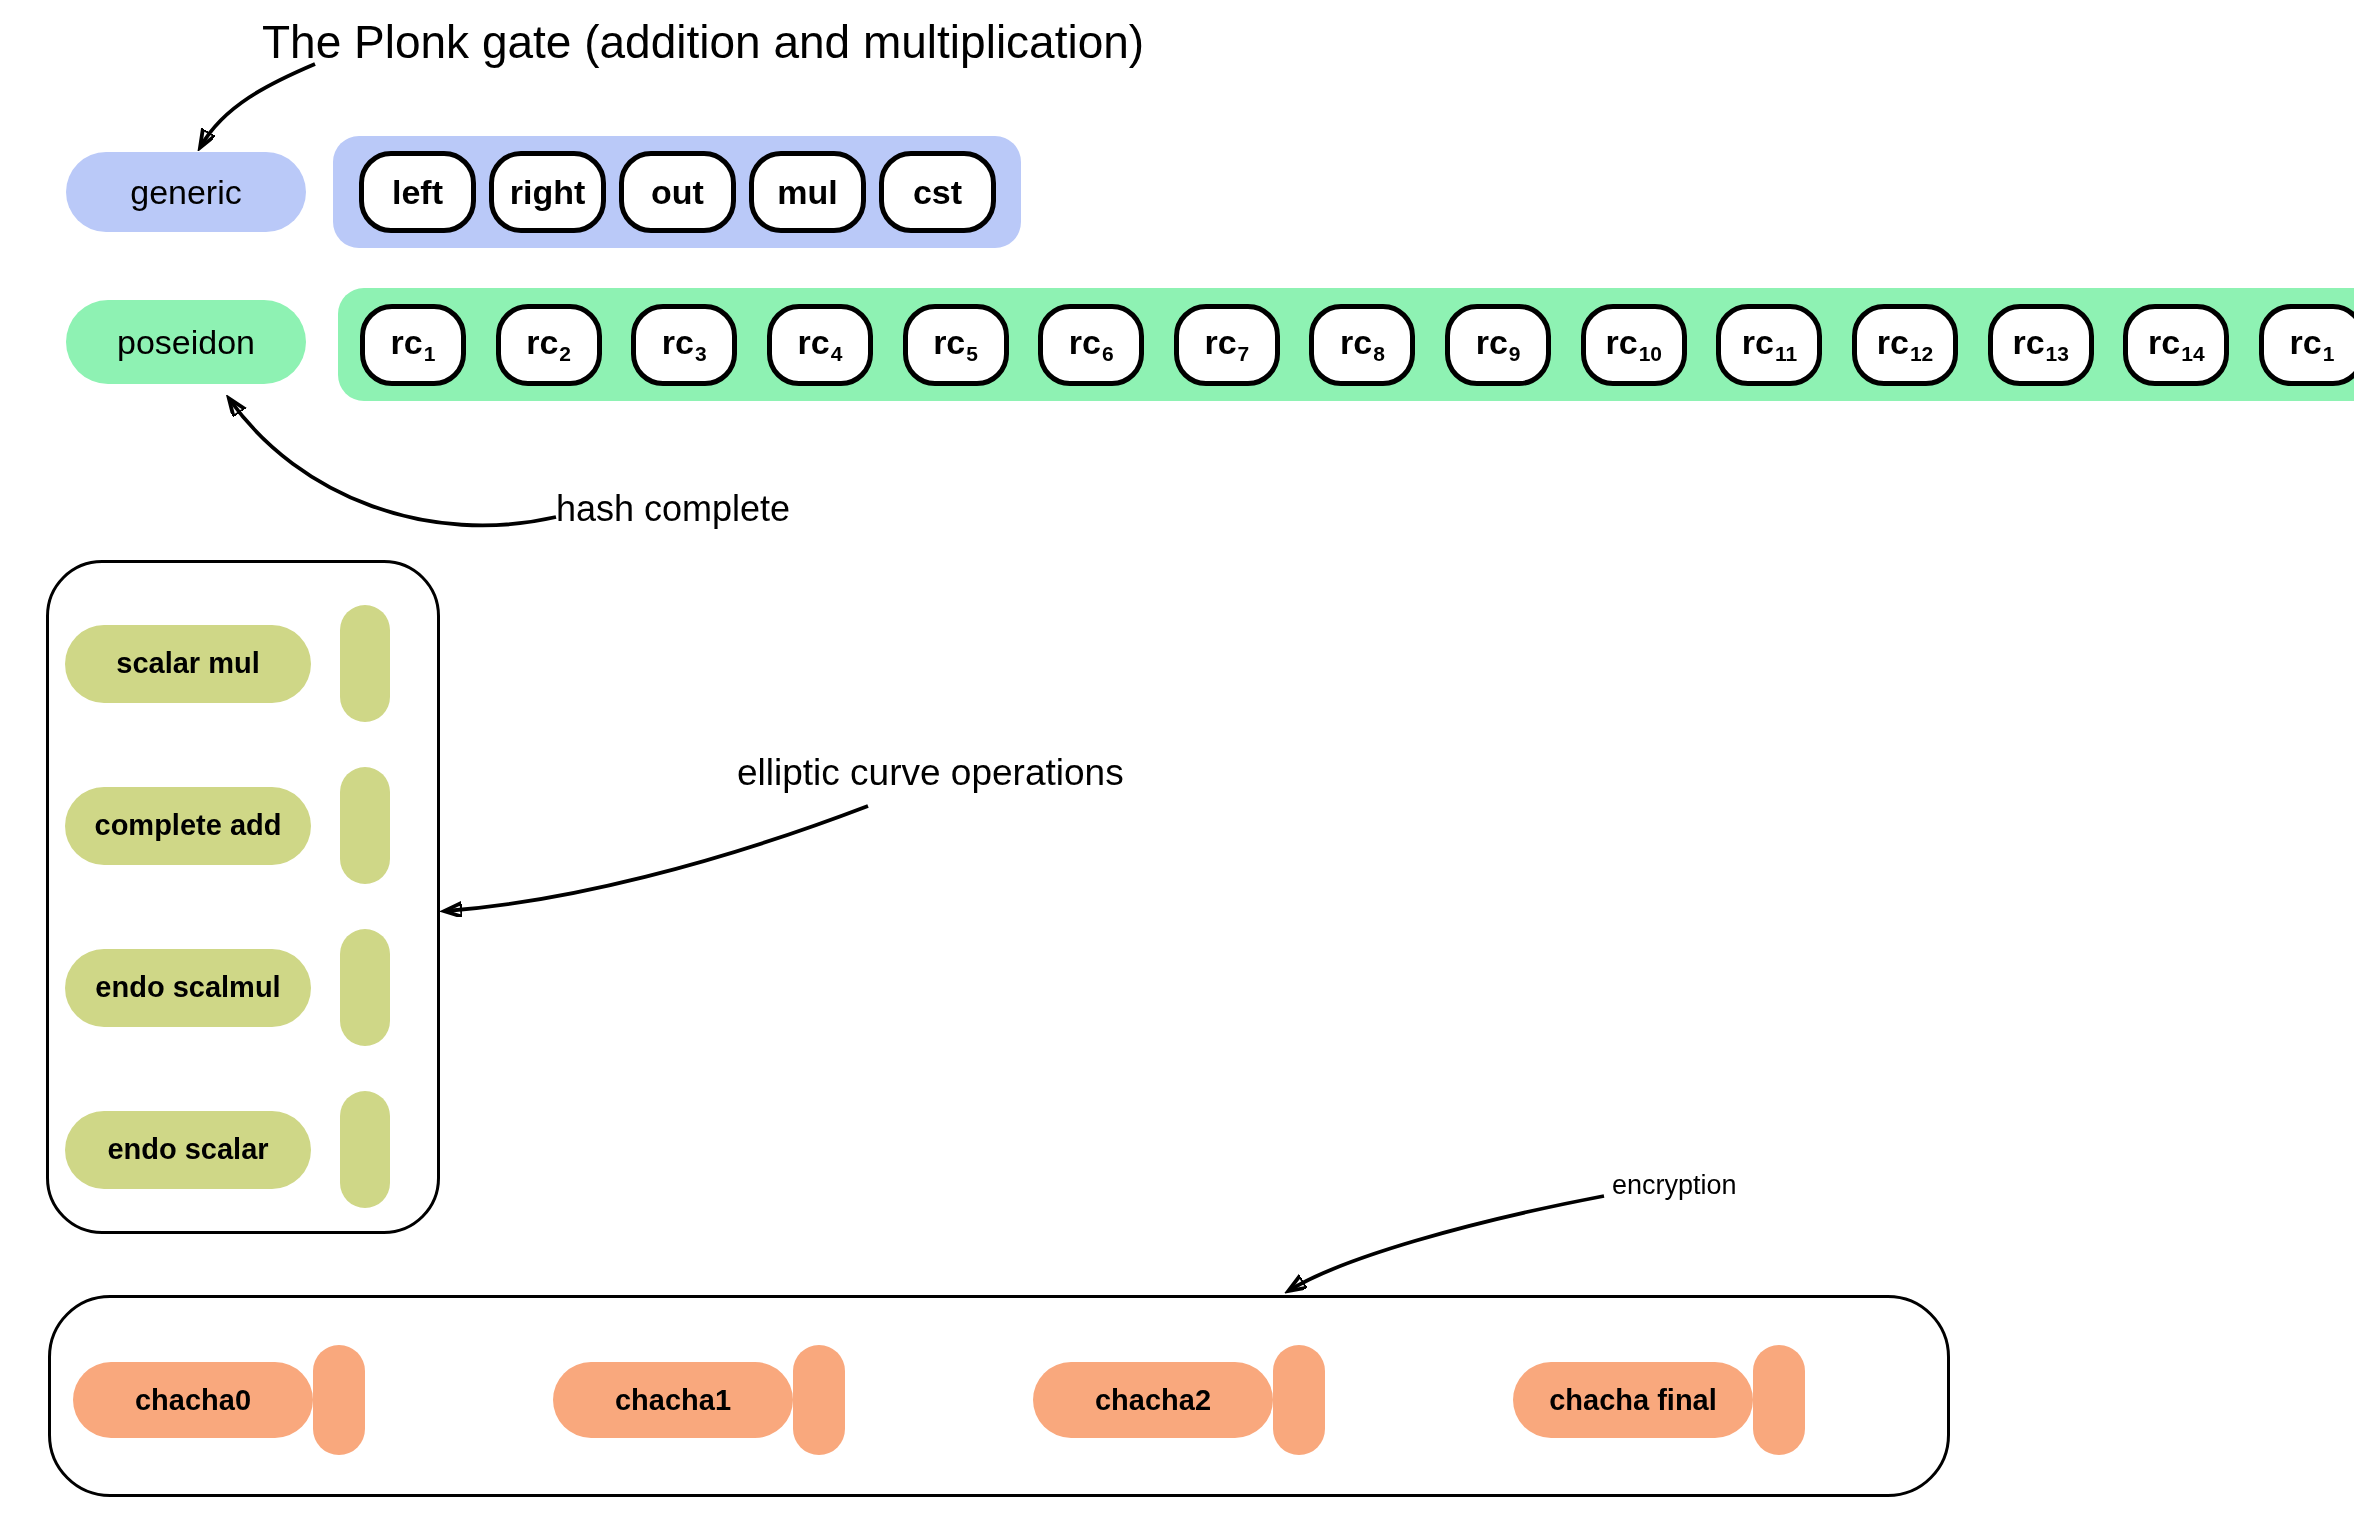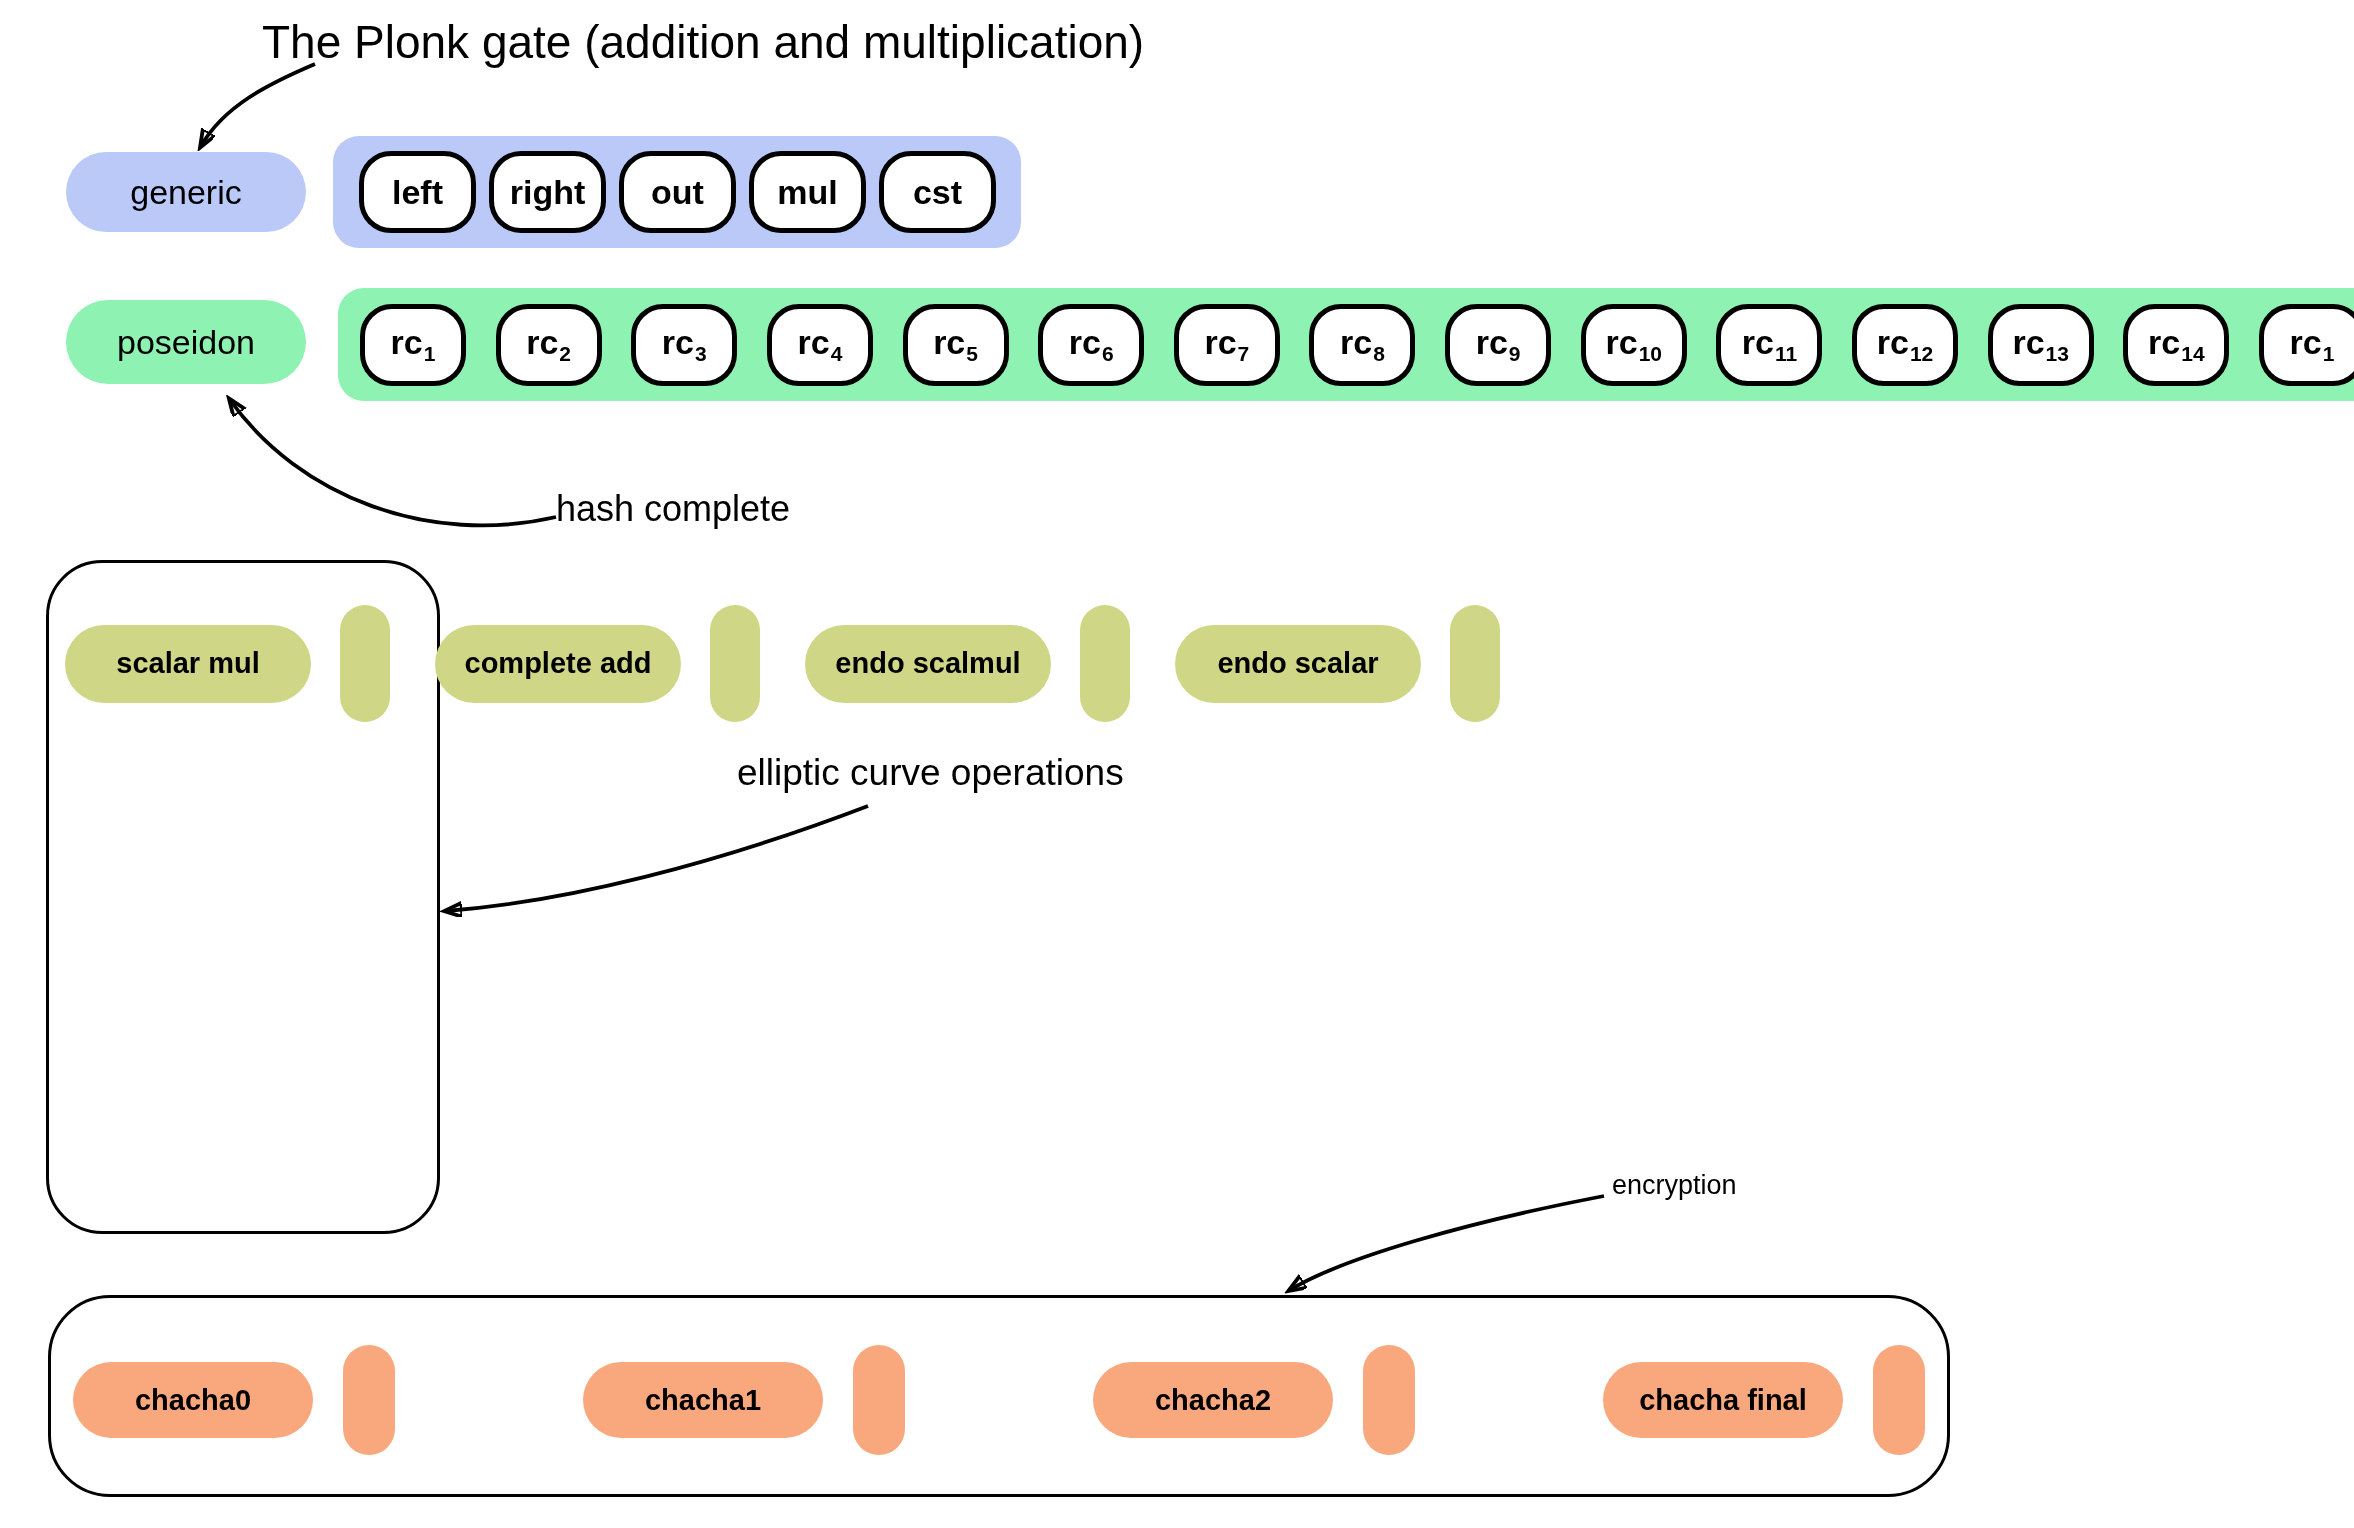--- a/index.html
+++ b/index.html
@@ -36,30 +36,30 @@
   .tray.generic .cell{width:117px;height:82px;}
   .tray.poseidon .cell{width:106px;height:82px;}
   .cell sub{font-size:21px;vertical-align:-7px;margin-left:1px;font-weight:bold;}
 
   
   .groupbox{position:absolute;background:#fff;border:3.5px solid #000;box-sizing:border-box;}
   .groupbox.ecbox{left:46px;top:560px;width:394px;height:674px;border-radius:56px;}
   .groupbox.chachabox{left:48px;top:1295px;width:1902px;height:202px;border-radius:62px;}
 
   
-  #ec-rows{padding:42px 16px 0 16px;display:flex;flex-direction:row;gap:45px;}
+  #ec-rows{padding:42px 16px 0 16px;display:flex;flex-direction:column;gap:45px;}
   .ec-row{display:flex;align-items:center;gap:29px;height:117px;}
   .gatepill{display:flex;align-items:center;justify-content:center;
             font-size:29px;font-weight:bold;flex:0 0 auto;}
   .ec-row .gatepill{width:246px;height:78px;border-radius:39px;background:var(--olive,#cfd787);}
   .ec-row .coeff{width:50px;height:117px;border-radius:25px;background:var(--olive,#cfd787);flex:0 0 auto;}
 
   
   #chacha-groups{height:100%;display:flex;align-items:center;padding-left:22px;gap:188px;box-sizing:border-box;}
-  .ch-group{display:flex;align-items:center;gap:30px;margin-top:8px;}
+  .ch-group{display:flex;align-items:center;margin-top:8px;}
   .ch-group .gatepill{width:240px;height:76px;border-radius:38px;background:var(--salmon,#f9a87d);}
   .ch-group .coeff{width:52px;height:110px;border-radius:26px;background:var(--salmon,#f9a87d);flex:0 0 auto;}
 </style>
 </head>
 <body>
 
 <div id="canvas">
 
   <svg id="arrows" viewBox="0 0 2354 1528">
     <defs>

